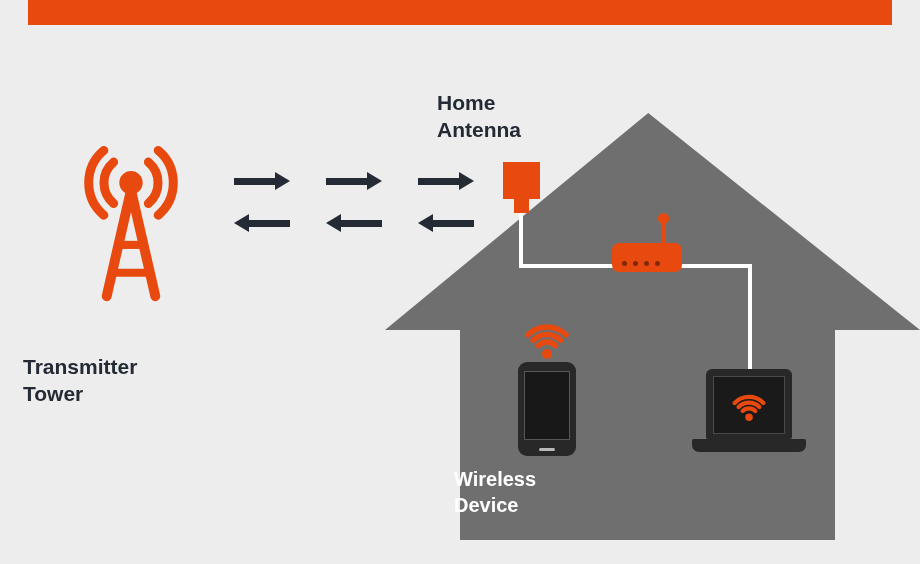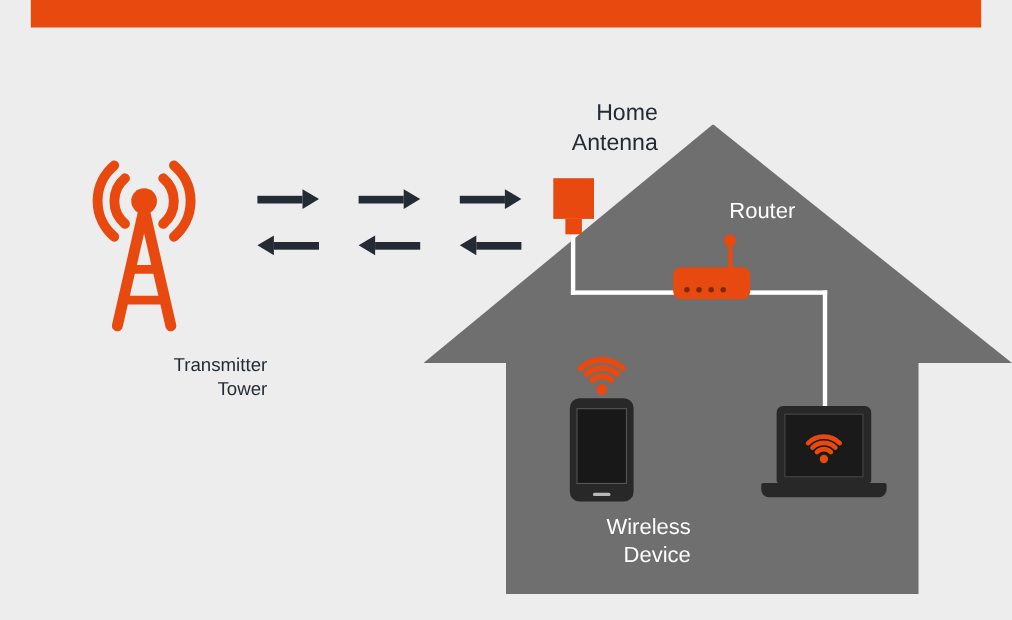--- a/index.html
+++ b/index.html
@@ -11,27 +11,27 @@
   }
   *{margin:0;padding:0;box-sizing:border-box;}
   body{font-family:"Liberation Sans",sans-serif;background:#fff;}
   .canvas{
     position:relative;width:920px;height:564px;overflow:hidden;
     background:var(--background);
   }
   .top-bar{position:absolute;left:28px;top:0;width:864px;height:25px;background:var(--accent-orange);}
 
   
-  .label{position:absolute;font-weight:normal;text-align:right;white-space:pre-line;line-height:1.3;}
+  .label{position:absolute;font-weight:bold;text-align:left;white-space:pre-line;line-height:1.3;}
   .dark-text{color:var(--dark);}
   .white-text{color:var(--white);}
-  .tower-label{left:23px;top:321px;width:220px;font-size:17px;}
+  .tower-label{left:23px;top:353px;width:220px;font-size:21px;}
   .antenna-label{left:437px;top:89px;width:161px;font-size:21px;}
   .router-label{left:578px;top:179px;width:145px;font-size:20px;}
-  .device-label{left:467px;top:466px;width:161px;font-size:20px;}
+  .device-label{left:454px;top:466px;width:161px;font-size:20px;}
   .computer-label{left:668px;top:463px;width:161px;font-size:20px;}
 
   
   .tower-svg{position:absolute;left:50px;top:136px;width:162px;height:171px;}
   .orange-fill{fill:var(--accent-orange);}
   .orange-stroke{stroke:var(--accent-orange);}
 
   
   .arrow-row{position:absolute;display:flex;justify-content:space-between;width:240px;height:18px;}
   .row-right{left:234px;top:172px;}
@@ -141,21 +141,20 @@
   <div class="cable cable-antenna-v"></div>
   <div class="cable cable-antenna-h"></div>
   <div class="cable cable-router-h"></div>
   <div class="cable cable-computer-v"></div>
 
   <div class="label dark-text antenna-label">Home
 Antenna</div>
   <div class="antenna-square"></div>
   <div class="antenna-foot"></div>
 
-  <div class="label white-text router-label">Router</div>
   <div class="router-antenna"></div>
   <div class="router-antenna-tip"></div>
   <div class="router-body"></div>
   <div class="router-dot rd1"></div>
   <div class="router-dot rd2"></div>
   <div class="router-dot rd3"></div>
   <div class="router-dot rd4"></div>
 
   <svg class="phone-wifi" viewBox="0 0 58 44">
     <g class="orange-stroke" fill="none" stroke-width="5.5" stroke-linecap="round">

